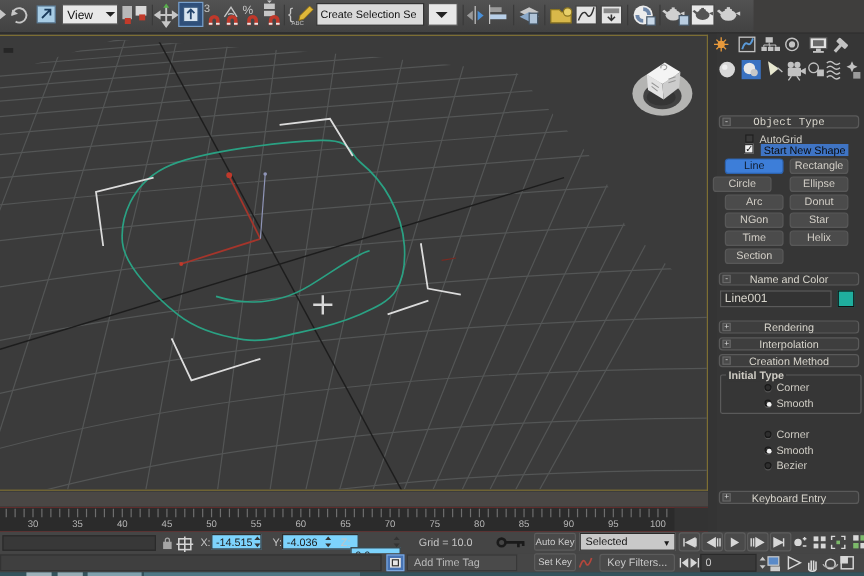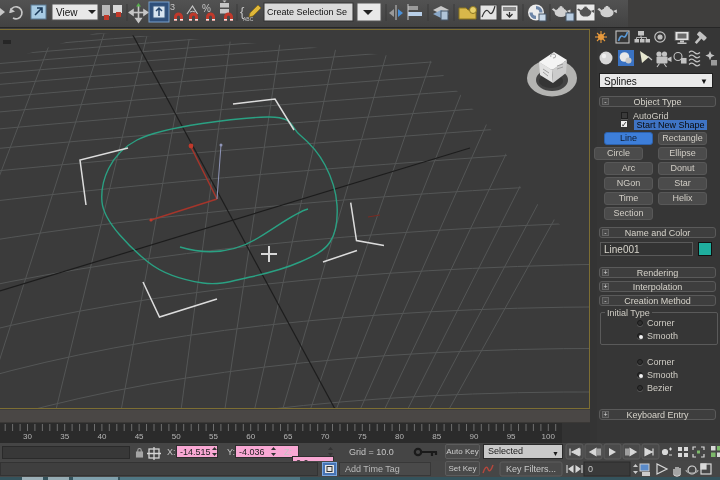--- a/index.html
+++ b/index.html
@@ -20,21 +20,21 @@
 .radio{position:absolute;width:6px;height:6px;border-radius:50%;background:#2e2e2e;border:1px solid #191919;box-shadow:0 1px 0 #555;}
 .radio.sel{background:#2e2e2e;}
 .radio.sel::after{content:"";position:absolute;left:1px;top:1px;width:4px;height:4px;border-radius:50%;background:#f2f2f2;}
 .rlab{position:absolute;color:#cfccc4;font-size:9px;}
 
 #slider{left:0;top:410px;width:590px;height:13px;background:#4a4745;border-bottom:1px solid #3a3836;}
 #ruler{left:0;top:423px;width:590px;height:20px;background:#b91c1c;}
 #statusbar{left:0;top:443px;width:720px;height:18px;background:#454545;}
 #row2{left:0;top:461px;width:720px;height:16px;background:#464646;}
 #bstrip{left:0;top:477px;width:720px;height:3px;background:#2f4a52;}
-.fld{position:absolute;background:#f9a8d4;border:1px solid #2e2e2e;color:#1d1d1d;font-size:9px;line-height:12px;padding-left:3px;}
+.fld{position:absolute;background:#7dd3fc;border:1px solid #2e2e2e;color:#1d1d1d;font-size:9px;line-height:12px;padding-left:3px;}
 .btn{position:absolute;background:#4a4a4a;border:1px solid #5c5c5c;border-radius:2px;color:#ccc;font-size:9px;text-align:center;}
 .lbl{position:absolute;color:#c4c4c4;font-size:9px;}
 </style></head>
 <body>
 <div id="stage">
 
 <div id="toolbar" class="abs">
       <div class="tbend"></div>
 <svg class="abs" style="left:0;top:0" width="720" height="28" viewBox="0 0 720 28">
 <path d="M0 8 l5 4 -5 4 z" fill="#c6c6c6"></path>
@@ -297,23 +297,22 @@
           <path d="M99 24.5 q2.8 -2.6 5.5 0 t5.5 0"></path>
           <path d="M99 28.5 q2.8 -2.6 5.5 0 t5.5 0"></path>
           <path d="M99 32.5 q2.8 -2.6 5.5 0 t5.5 0"></path>
           <path d="M99 36.5 q2.8 -2.6 5.5 0 t5.5 0"></path>
         </g>
 <g fill="#c2c2c2">
           <path d="M120 23 l1.4 3.2 3.2 1.4 -3.2 1.4 -1.4 3.2 -1.4 -3.2 -3.2 -1.4 3.2 -1.4 z"></path>
           <rect x="121" y="32" width="6" height="5.5" fill="#9a9a9a"></rect>
         </g>
 </svg>
-<div class="abs" style="left:9px;top:45px;width:114px;height:15px;background:#e9e9e9;border:1px solid #202020;color:#111;font-size:10px;line-height:15px;padding-left:4px;">Splines<span style="position:absolute;right:4px;top:0px;font-size:8px;color:#111;">▼</span></div>
-
-<div class="roll" style="top:68px;"><span class="pm">-</span>Object Type</div>
+
+<div class="roll" style="top:68px;font-family:Liberation Mono, monospace;"><span class="pm">-</span>Object Type</div>
 <div class="abs" style="left:31px;top:84px;width:7px;height:7px;background:#3a3a3a;border:1px solid #1e1e1e;box-shadow:0 1px 0 #555;"></div>
 <div class="rlab" style="left:43px;top:83px;">AutoGrid</div>
 <div class="abs" style="left:30px;top:92px;width:8px;height:8px;background:#f0f0f0;border:1px solid #333;color:#111;font-size:8px;line-height:8px;text-align:center;">✓</div>
 <div class="abs" style="left:44px;top:92px;width:73px;height:10px;background:#3f74c4;color:#0a0a0a;font-size:9px;line-height:10px;text-align:center;">Start New Shape</div>
 <div class="obtn" style="left:14px;top:104px;background:#3d7ed9;border-color:#2d62ad;color:#101c2e;">Line</div>
 <div class="obtn" style="left:68px;top:104px;">Rectangle</div>
 <div class="obtn" style="left:4px;top:119px;">Circle</div>
 <div class="obtn" style="left:68px;top:119px;">Ellipse</div>
 <div class="obtn" style="left:14px;top:134px;">Arc</div>
 <div class="obtn" style="left:68px;top:134px;">Donut</div>
@@ -322,21 +321,21 @@
 <div class="obtn" style="left:14px;top:164px;">Time</div>
 <div class="obtn" style="left:68px;top:164px;">Helix</div>
 <div class="obtn" style="left:14px;top:179px;">Section</div>
 
 <div class="roll" style="top:199px;"><span class="pm">-</span>Name and Color</div>
 <div class="abs" style="left:10px;top:214px;width:93px;height:14px;background:#333333;border:1px solid #5a5a5a;color:#d8d5cc;font-size:10px;line-height:13px;padding-left:3px;">Line001</div>
 <div class="abs" style="left:108px;top:214px;width:14px;height:14px;background:#1fae9e;border:1px solid #111;"></div>
 <div class="roll" style="top:239px;"><span class="pm">+</span>Rendering</div>
 <div class="roll" style="top:253px;"><span class="pm">+</span>Interpolation</div>
 <div class="roll" style="top:267px;"><span class="pm">-</span>Creation Method</div>
-<div class="fset" style="left:10px;top:284px;width:118px;height:33px;">
+<div class="fset" style="left:10px;top:284px;width:118px;height:33px;font-weight:bold;">
         <span class="leg">Initial Type</span>
       </div>
 <div class="radio" style="left:47px;top:292px;"></div>
       <div class="rlab" style="left:57px;top:290px;">Corner</div>
 <div class="radio sel" style="left:47px;top:305px;"></div>
       <div class="rlab" style="left:57px;top:303px;">Smooth</div>
 <div class="radio" style="left:47px;top:331px;"></div>
       <div class="rlab" style="left:57px;top:329px;">Corner</div>
 <div class="radio sel" style="left:47px;top:344px;"></div>
       <div class="rlab" style="left:57px;top:342px;">Smooth</div>

